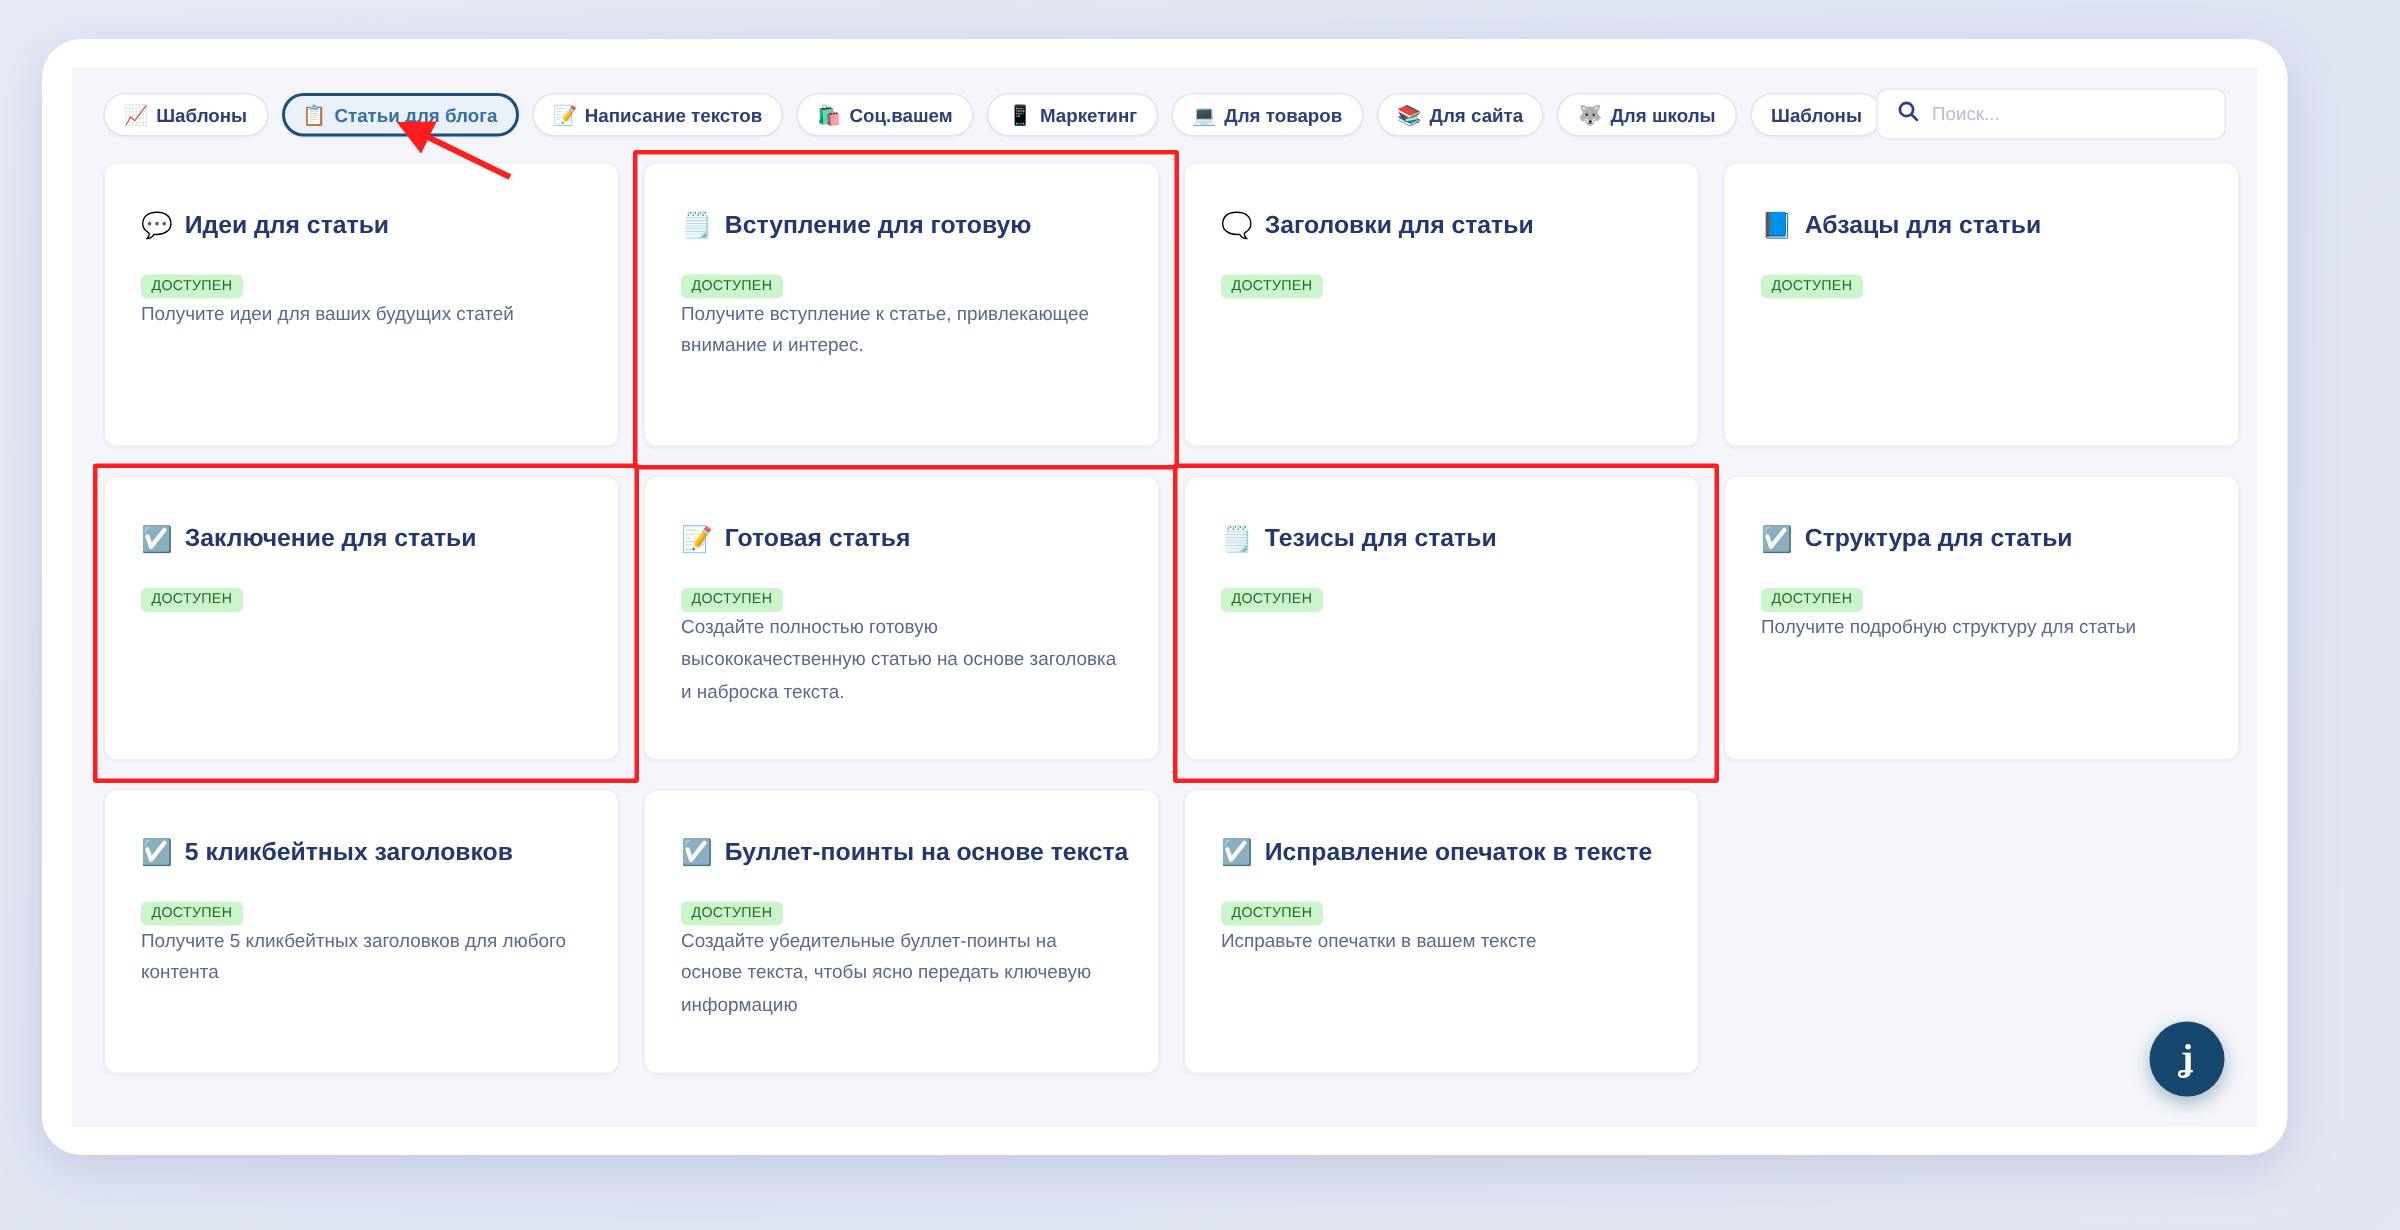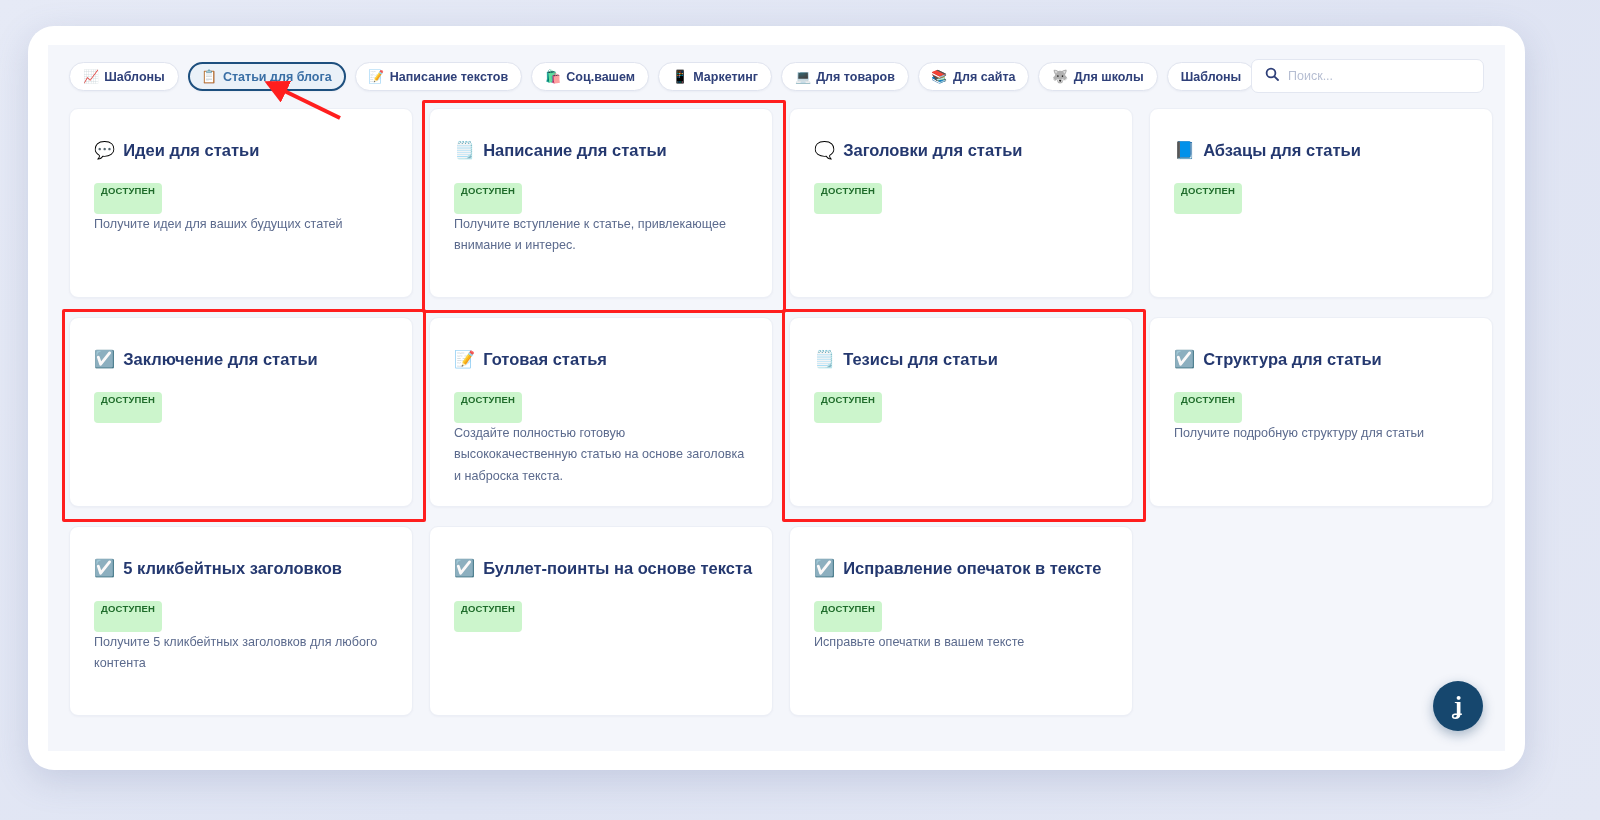--- a/index.html
+++ b/index.html
@@ -122,25 +122,25 @@
     font-size: 16.5px;
     font-weight: bold;
     color: #24386f;
     line-height: 1.2;
     white-space: nowrap;
   }
   .card-title .emo { font-size: 17px; line-height: 1; }
   .badge {
     display: inline-block;
     margin-top: 22px;
-    padding: 2px 7px 18px 7px;
+    padding: 2px 7px 3px 7px;
     background: #ccf5cc;
     color: #1e6b2a;
     font-size: 9.5px;
-    font-weight: bold;
+    font-weight: normal;
     letter-spacing: .2px;
     border-radius: 4px;
     text-transform: uppercase;
   }
   .card-desc {
     font-size: 12.6px;
     line-height: 1.72;
     color: #5b6a8d;
     max-width: 292px;
   }
@@ -221,21 +221,21 @@
         </div>
       </div>
 
       <div class="grid" id="grid">
           <div class="card"><div class="card-title">
               <span class="emo">💬</span>
               <span>Идеи для статьи</span>
             </div><div class="badge">доступен</div><div class="card-desc">Получите идеи для ваших будущих статей</div></div>
           <div class="card sel"><div class="card-title">
               <span class="emo">🗒️</span>
-              <span>Написание для статьи</span>
+              <span>Вступление для готовую</span>
             </div><div class="badge">доступен</div><div class="card-desc">Получите вступление к статье, привлекающее внимание и интерес.</div></div>
           <div class="card"><div class="card-title">
               <span class="emo">🗨️</span>
               <span>Заголовки для статьи</span>
             </div><div class="badge">доступен</div></div>
           <div class="card"><div class="card-title">
               <span class="emo">📘</span>
               <span>Абзацы для статьи</span>
             </div><div class="badge">доступен</div></div>
           <div class="card sel"><div class="card-title">
@@ -254,21 +254,21 @@
               <span class="emo">☑️</span>
               <span>Структура для статьи</span>
             </div><div class="badge">доступен</div><div class="card-desc">Получите подробную структуру для статьи</div></div>
           <div class="card"><div class="card-title">
               <span class="emo">☑️</span>
               <span>5 кликбейтных заголовков</span>
             </div><div class="badge">доступен</div><div class="card-desc">Получите 5 кликбейтных заголовков для любого контента</div></div>
           <div class="card"><div class="card-title">
               <span class="emo">☑️</span>
               <span>Буллет-поинты на основе текста</span>
-            </div><div class="badge">доступен</div></div>
+            </div><div class="badge">доступен</div><div class="card-desc">Создайте убедительные буллет-поинты на основе текста, чтобы ясно передать ключевую информацию</div></div>
           <div class="card"><div class="card-title">
               <span class="emo">☑️</span>
               <span>Исправление опечаток в тексте</span>
             </div><div class="badge">доступен</div><div class="card-desc">Исправьте опечатки в вашем тексте</div></div>
         </div>
 
       <div class="fab">
         <span>ʝ</span>
       </div>
     </div>

